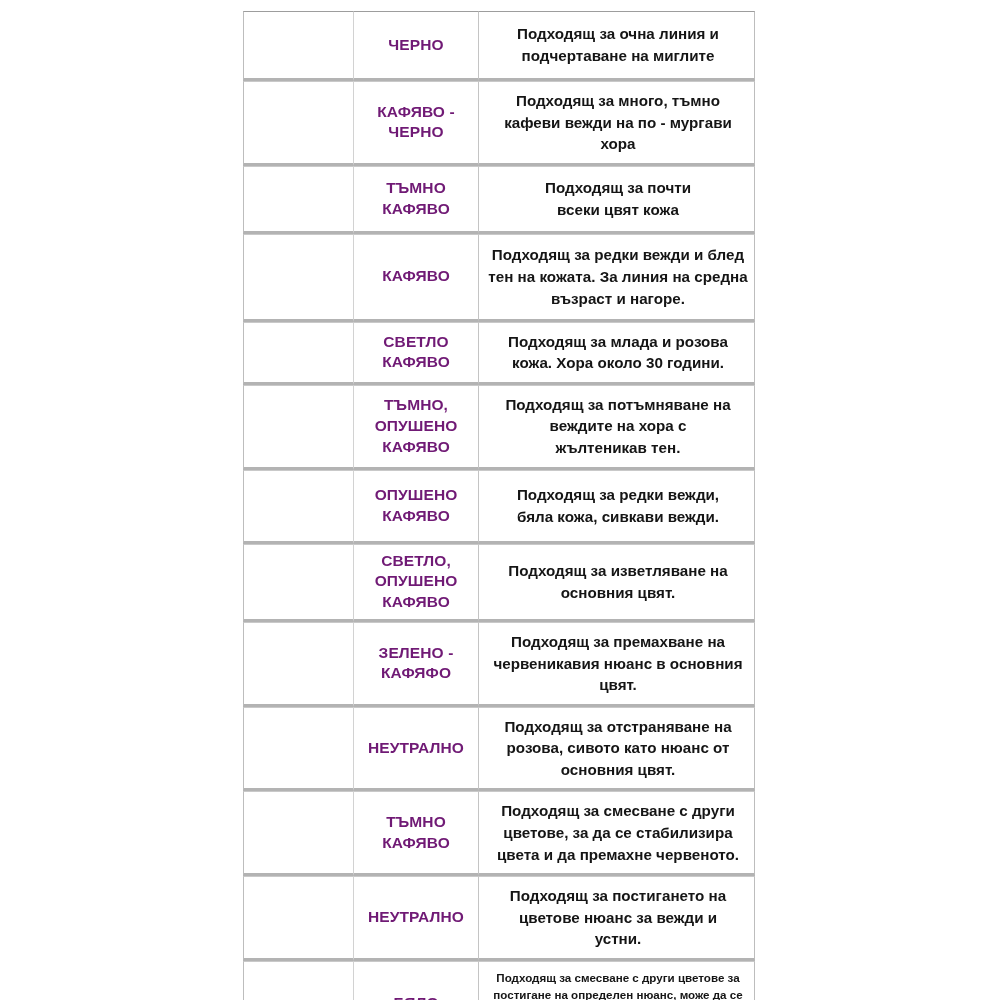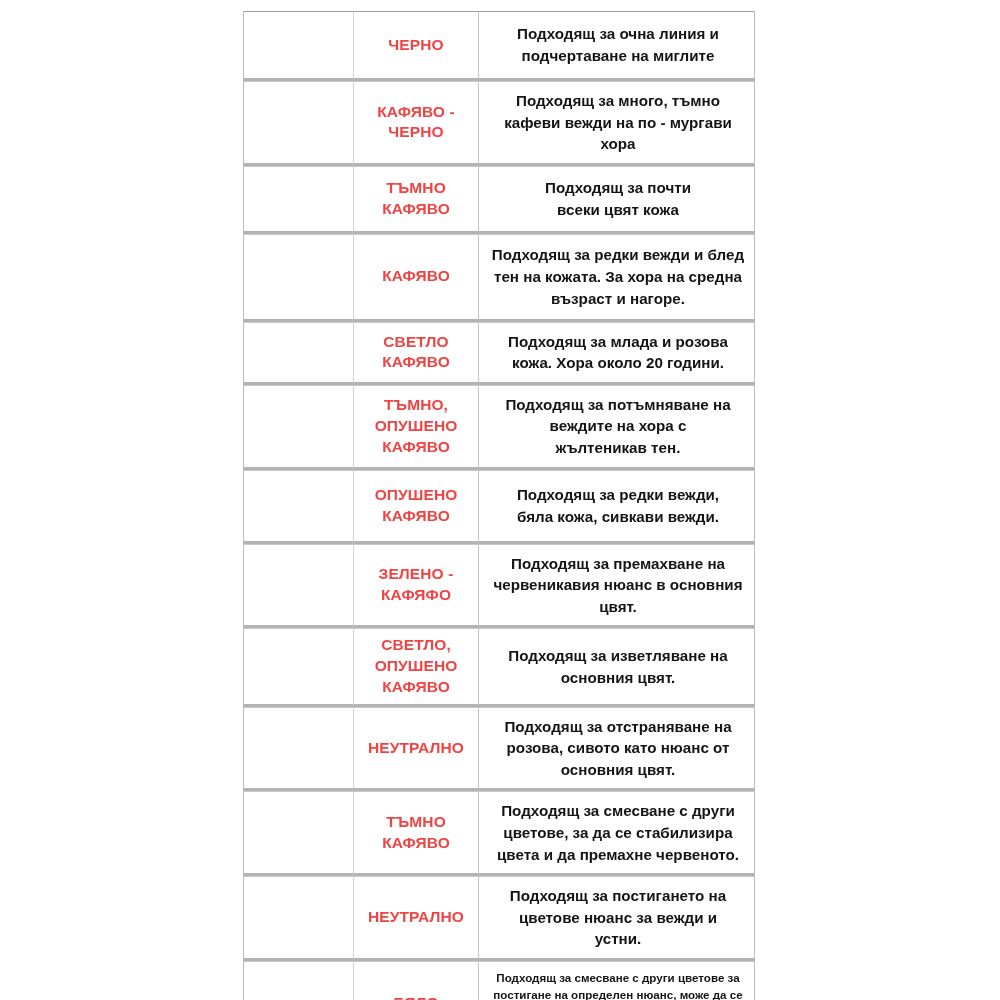--- a/index.html
+++ b/index.html
@@ -72,21 +72,21 @@
   .col-name {
     width: 116px;
     border-right: 1px solid #c4c4c4;
     text-align: center;
     padding: 6px 4px 6px 4px !important;
   }
   .name-text {
     display: block;
     font-size: 15.5px;
     font-weight: 700;
-    color: #ef4444;
+    color: #701a75;
     line-height: 1.34;
     letter-spacing: 0.1px;
     white-space: pre-line;
   }
 
   
   .col-desc {
     border-right: 1px solid #bdbdbd;
     padding: 8px 6px 8px 9px !important;
     text-align: center;
@@ -174,37 +174,37 @@
           <td class="col-swatch">
             <div class="swatch-cellbox">
               <span class="swatch-chip" style="background: rgb(90, 52, 40);"></span>
             </div>
           </td>
           <td class="col-name">
             <span class="name-text">КАФЯВО</span>
           </td>
           <td class="col-desc">
             <span class="desc-text">Подходящ за редки вежди и блед
-тен на кожата. За хора на средна
+тен на кожата. За линия на средна
 възраст и нагоре.</span>
           </td>
         </tr>
         <tr class="pigment-row h-5">
           <td class="col-swatch">
             <div class="swatch-cellbox">
               <span class="swatch-chip" style="background: rgb(108, 42, 29);"></span>
             </div>
           </td>
           <td class="col-name">
             <span class="name-text">СВЕТЛО
 КАФЯВО</span>
           </td>
           <td class="col-desc">
             <span class="desc-text">Подходящ за млада и розова
-кожа. Хора около 20 години.</span>
+кожа. Хора около 30 години.</span>
           </td>
         </tr>
         <tr class="pigment-row h-6">
           <td class="col-swatch">
             <div class="swatch-cellbox">
               <span class="swatch-chip" style="background: rgb(69, 57, 58);"></span>
             </div>
           </td>
           <td class="col-name">
             <span class="name-text">ТЪМНО,
@@ -225,50 +225,50 @@
           </td>
           <td class="col-name">
             <span class="name-text">ОПУШЕНО
 КАФЯВО</span>
           </td>
           <td class="col-desc">
             <span class="desc-text">Подходящ за редки вежди,
 бяла кожа, сивкави вежди.</span>
           </td>
         </tr>
+        <tr class="pigment-row h-8">
+          <td class="col-swatch">
+            <div class="swatch-cellbox">
+              <span class="swatch-chip" style="background: rgb(52, 24, 15);"></span>
+            </div>
+          </td>
+          <td class="col-name">
+            <span class="name-text">СВЕТЛО,
+ОПУШЕНО
+КАФЯВО</span>
+          </td>
+          <td class="col-desc">
+            <span class="desc-text">Подходящ за изветляване на
+основния цвят.</span>
+          </td>
+        </tr>
         <tr class="pigment-row h-9">
           <td class="col-swatch">
             <div class="swatch-cellbox">
               <span class="swatch-chip" style="background: rgb(42, 44, 34);"></span>
             </div>
           </td>
           <td class="col-name">
             <span class="name-text">ЗЕЛЕНО -
 КАФЯФО</span>
           </td>
           <td class="col-desc">
             <span class="desc-text">Подходящ за премахване на
 червеникавия нюанс в основния
 цвят.</span>
-          </td>
-        </tr>
-        <tr class="pigment-row h-8">
-          <td class="col-swatch">
-            <div class="swatch-cellbox">
-              <span class="swatch-chip" style="background: rgb(52, 24, 15);"></span>
-            </div>
-          </td>
-          <td class="col-name">
-            <span class="name-text">СВЕТЛО,
-ОПУШЕНО
-КАФЯВО</span>
-          </td>
-          <td class="col-desc">
-            <span class="desc-text">Подходящ за изветляване на
-основния цвят.</span>
           </td>
         </tr>
         <tr class="pigment-row h-10">
           <td class="col-swatch">
             <div class="swatch-cellbox">
               <span class="swatch-chip" style="background: rgb(196, 68, 35);"></span>
             </div>
           </td>
           <td class="col-name">
             <span class="name-text">НЕУТРАЛНО</span>

